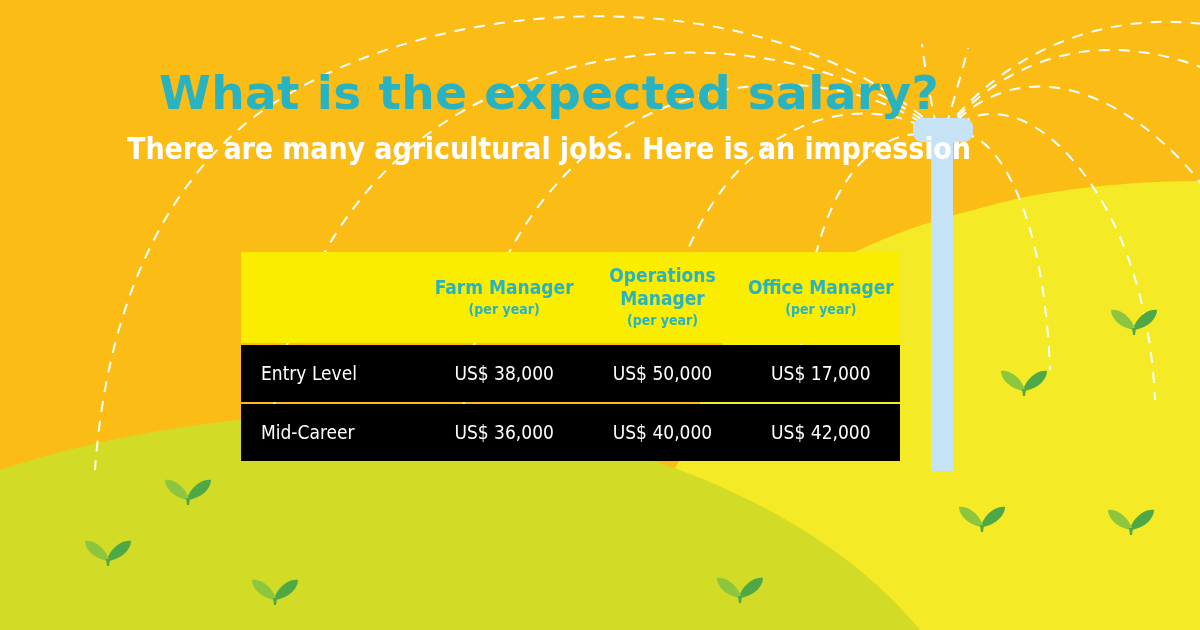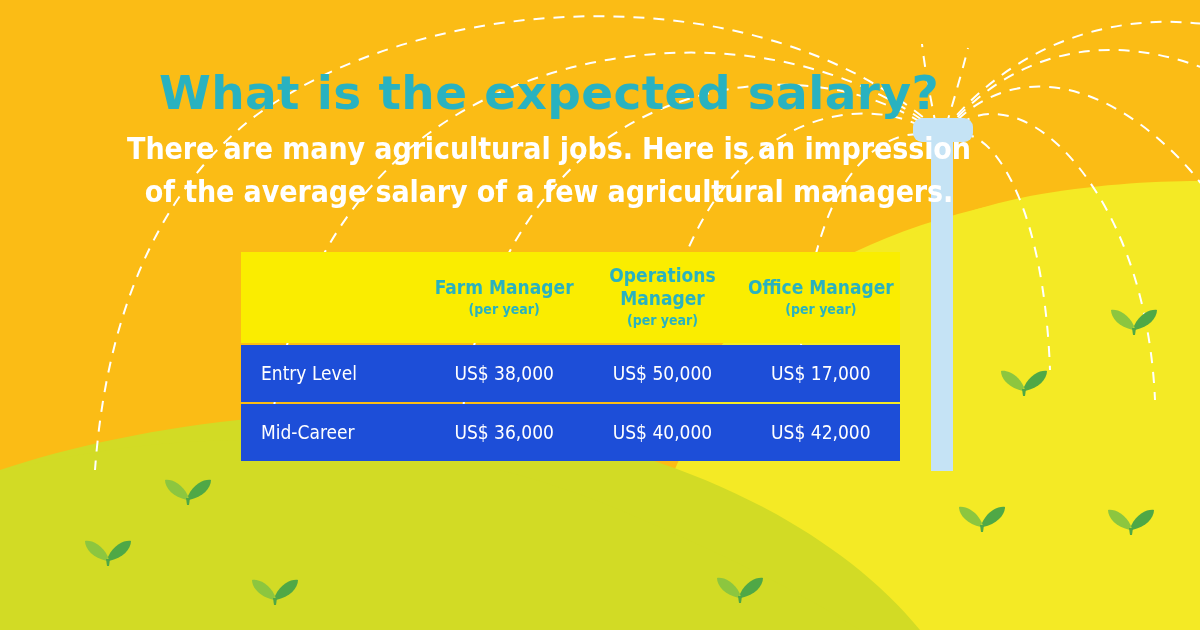--- a/index.html
+++ b/index.html
@@ -89,21 +89,21 @@
     text-align: left;
   }
   .tbl thead th .per-year {
     display: block;
     font-size: 14px;
     font-weight: bold;
     line-height: 1.3;
     margin-top: 1px;
   }
   .tbl tbody td {
-    background: #1d4ed8;
+    background: #000000;
     color: #FFFFFF;
     font-family: "DejaVu Sans Condensed", "Liberation Sans Narrow", "Liberation Sans", sans-serif;
     font-size: 19px;
     font-weight: normal;
     height: 57px;
     padding: 0 4px;
     text-align: center;
     vertical-align: middle;
     border: none;
   }
@@ -200,21 +200,20 @@
         <path d="M0,4 C6,-9 17,-13 23,-12 C23,-4 15,5 1,8 Z" fill="#4FA846"></path>
         <path d="M-2,6 L2,6 L1,13 L-1,13 Z" fill="#4FA846"></path>
       </g>
     </g>
   </svg>
 
   <div class="title-block">
     <h1 class="main-title">What is the expected salary?</h1>
     <p class="subtitle">
       <span>There are many agricultural jobs. Here is an impression</span>
-      <span>of the average salary of a few agricultural managers.</span>
     </p>
   </div>
 
   <div class="salary-table">
     <table class="tbl">
       <thead>
         <tr>
           <th class="corner"></th>
           <th>
             <span>Farm</span>

